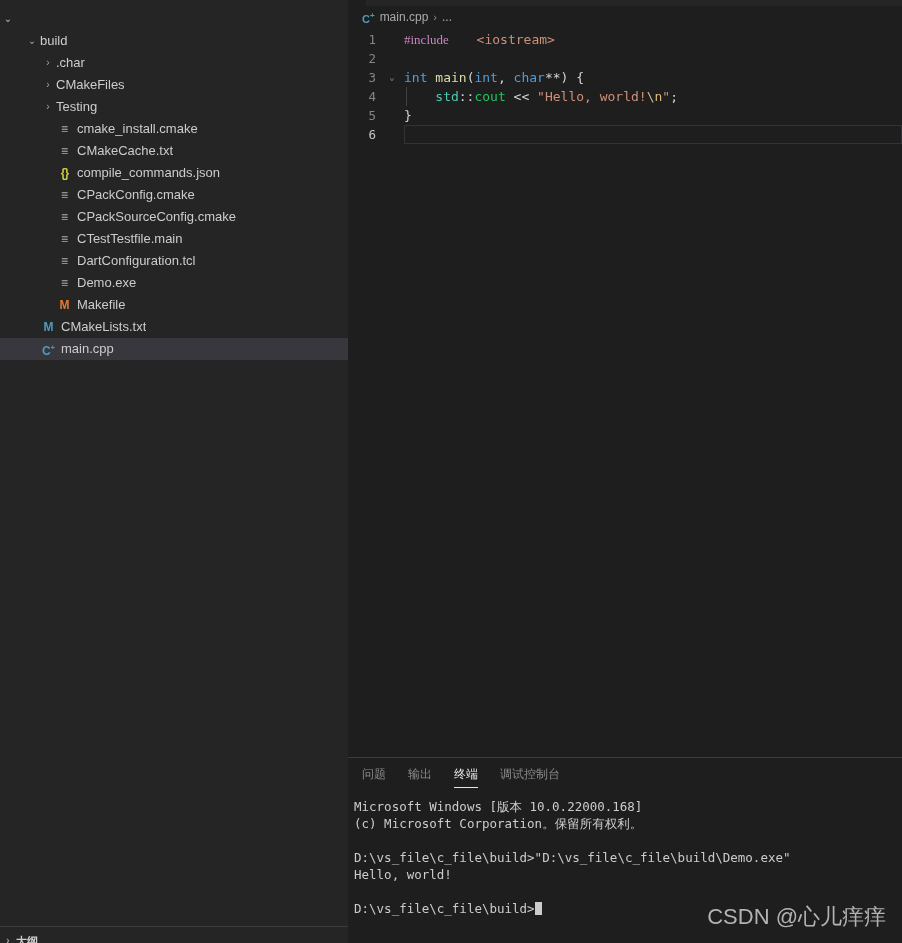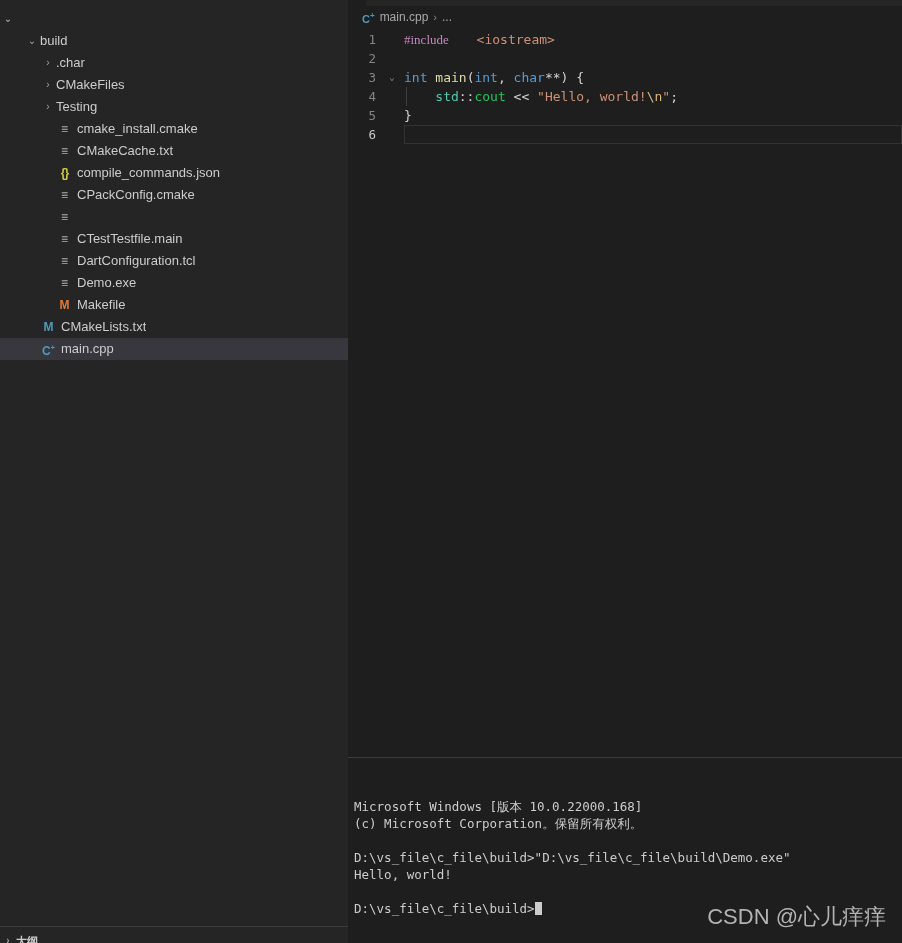--- a/index.html
+++ b/index.html
@@ -183,20 +183,21 @@
           <span class="lbl">compile_commands.json</span>
         </div>
         <div class="row" style="padding-left: 40px;">
           <span class="twisty"></span>
           <span class="ficon ic-cmake">≡</span>
           <span class="lbl">CPackConfig.cmake</span>
         </div>
         <div class="row" style="padding-left: 40px;">
           <span class="twisty"></span>
           <span class="ficon ic-cmake">≡</span>
+          <span class="lbl">CPackSourceConfig.cmake</span>
         </div>
         <div class="row" style="padding-left: 40px;">
           <span class="twisty"></span>
           <span class="ficon ic-cmake">≡</span>
           <span class="lbl">CTestTestfile.main</span>
         </div>
         <div class="row" style="padding-left: 40px;">
           <span class="twisty"></span>
           <span class="ficon ic-cmake">≡</span>
           <span class="lbl">DartConfiguration.tcl</span>
@@ -276,20 +277,26 @@
       <div class="cline active">
         <span class="lnum">6</span>
         <span class="hl"></span>
         <span class="ctext"></span>
       </div>
 
     </div>
   </div>
 
   <div class="panel">
+    <div class="panel-tabs" id="panel-tabs">
+        <div class="ptab">问题</div>
+        <div class="ptab">输出</div>
+        <div class="ptab active">终端</div>
+        <div class="ptab">调试控制台</div>
+      </div>
     <div class="term" id="terminal">
         <div class="tline">Microsoft Windows [版本 10.0.22000.168]</div>
         <div class="tline">(c) Microsoft Corporation。保留所有权利。</div>
         <div class="tline"></div>
         <div class="tline">D:\vs_file\c_file\build&gt;"D:\vs_file\c_file\build\Demo.exe"</div>
         <div class="tline">Hello, world!</div>
         <div class="tline"></div>
         <div class="tline">D:\vs_file\c_file\build&gt;<span class="caret"></span></div>
       </div>
     <div class="watermark">CSDN @心儿痒痒</div>

